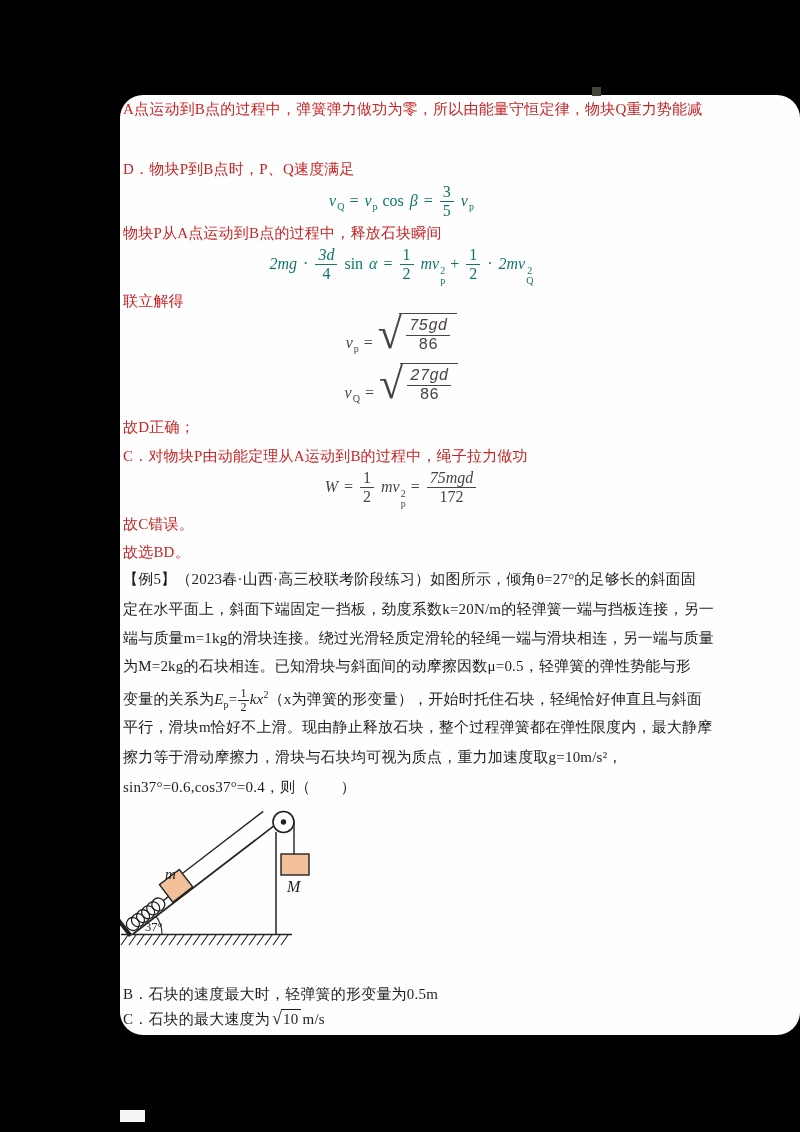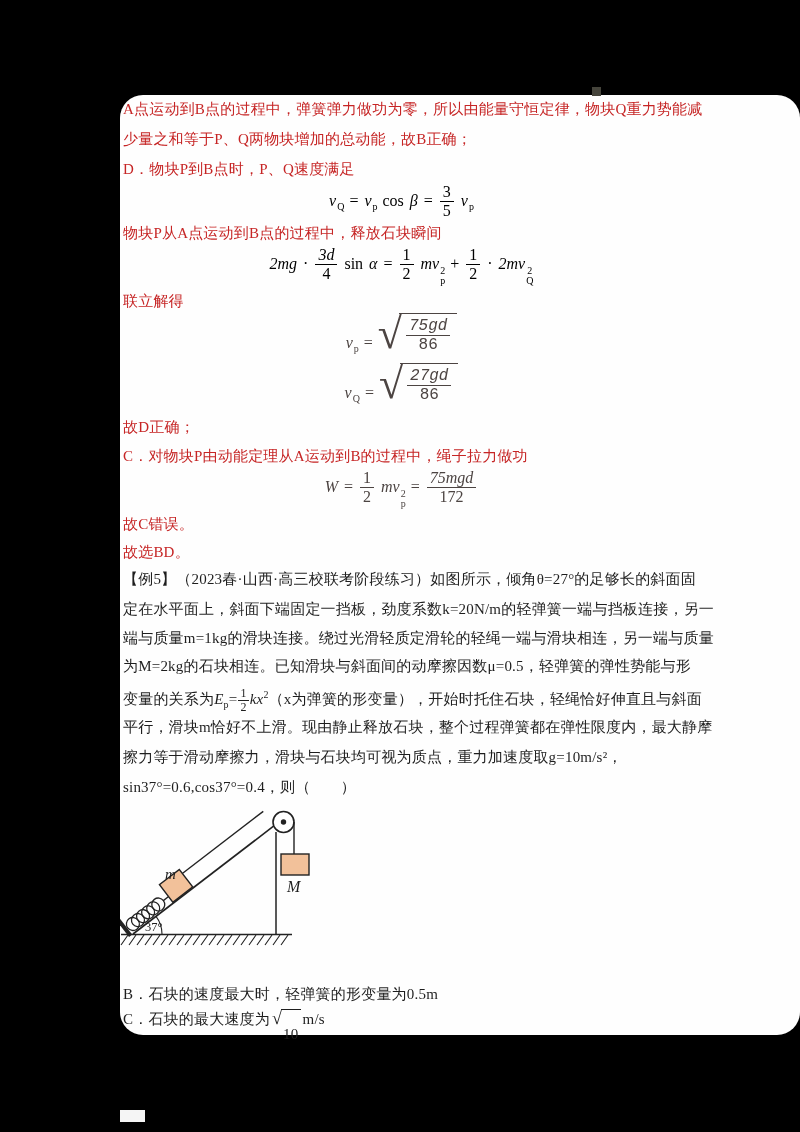--- a/index.html
+++ b/index.html
@@ -17,52 +17,51 @@
   .content { position:absolute; left:0; top:0; width:680px; height:940px; }
   .tline {
     position:absolute; left:3px; font-size:15px; line-height:22px;
     white-space:nowrap; color:#1e1e1e; letter-spacing:0.2px;
   }
   .red { color:#c62525; }
   .fml {
     position:absolute; left:3px; width:556px; text-align:center;
     font-size:16px; white-space:nowrap;
   }
-  .fml-red { color:#000000; }
+  .fml-red { color:#0f766e; }
   .fml-dark { color:#4c4442; }
   .it { font-style:italic; }
   .m { padding:0 1px; }
   .msub { font-size:10px; font-style:normal; vertical-align:-4px; }
   .frac { display:inline-block; vertical-align:middle; text-align:center; margin:0 2px; }
   .frac .num { display:block; border-bottom:1.3px solid currentColor; line-height:1.15; padding:0 3px; }
   .frac .den { display:block; line-height:1.15; padding:0 3px; }
   .ss { display:inline-flex; flex-direction:column; font-size:10px; line-height:1.05;
         vertical-align:-5px; font-style:normal; }
   .sqrtbig { display:inline-flex; align-items:center; }
   .sqrtbig .rad { font-size:44px; line-height:0.85; font-weight:400; margin-right:-3px; font-style:normal; }
   .sqrtbig .radicand { border-top:1.6px solid currentColor; padding:3px 5px 0 5px;font-family:Liberation Mono, monospace; }
   .sqrtsm { display:inline-flex; align-items:flex-start; margin:0 2px; }
   .sqrtsm .rad { font-size:18px; line-height:1; font-style:normal; }
-  .sqrtsm .radicand { border-top:1.4px solid currentColor; line-height:1.2; margin-left:-1px; padding:15px 2px; }
+  .sqrtsm .radicand { border-top:1.4px solid currentColor; line-height:1.2; margin-left:-1px; padding:0 2px; }
   .inline-frac { display:inline-block; vertical-align:middle; text-align:center; font-size:12px; margin:0 1px; }
   .inline-frac .num { display:block; border-bottom:1.1px solid currentColor; line-height:1.1; padding:0 2px; }
   .inline-frac .den { display:block; line-height:1.1; }
   .mseg { font-size:15px; }
   .artifact-square { position:absolute; left:592px; top:87px; width:9px; height:9px; background:#45443b; }
   .page-dash { position:absolute; left:120px; top:1110px; width:25px; height:12px; background:#f5f5f5; }
   svg text { font-family:"Liberation Serif","DejaVu Serif",serif; }
 </style>
 </head>
 <body>
 
 <div class="paper">
   <div class="content">
 
     <div class="tline red" style="top:3px">A点运动到B点的过程中，弹簧弹力做功为零，所以由能量守恒定律，物块Q重力势能减</div>
-    <div class="tline red" style="top:33px">少量之和等于P、Q两物块增加的总动能，故B正确；</div>
     <div class="tline red" style="top:63px">D．物块P到B点时，P、Q速度满足</div>
 
     <div class="fml fml-red" style="top:88px">
       <span class="m it">v</span><sub class="msub">Q</sub>
       <span class="m">=</span>
       <span class="m it">v</span><sub class="msub">p</sub>
       <span class="m">cos</span>
       <span class="m it">β</span>
       <span class="m">=</span>
       <span class="frac"><span class="num">3</span><span class="den">5</span></span>

